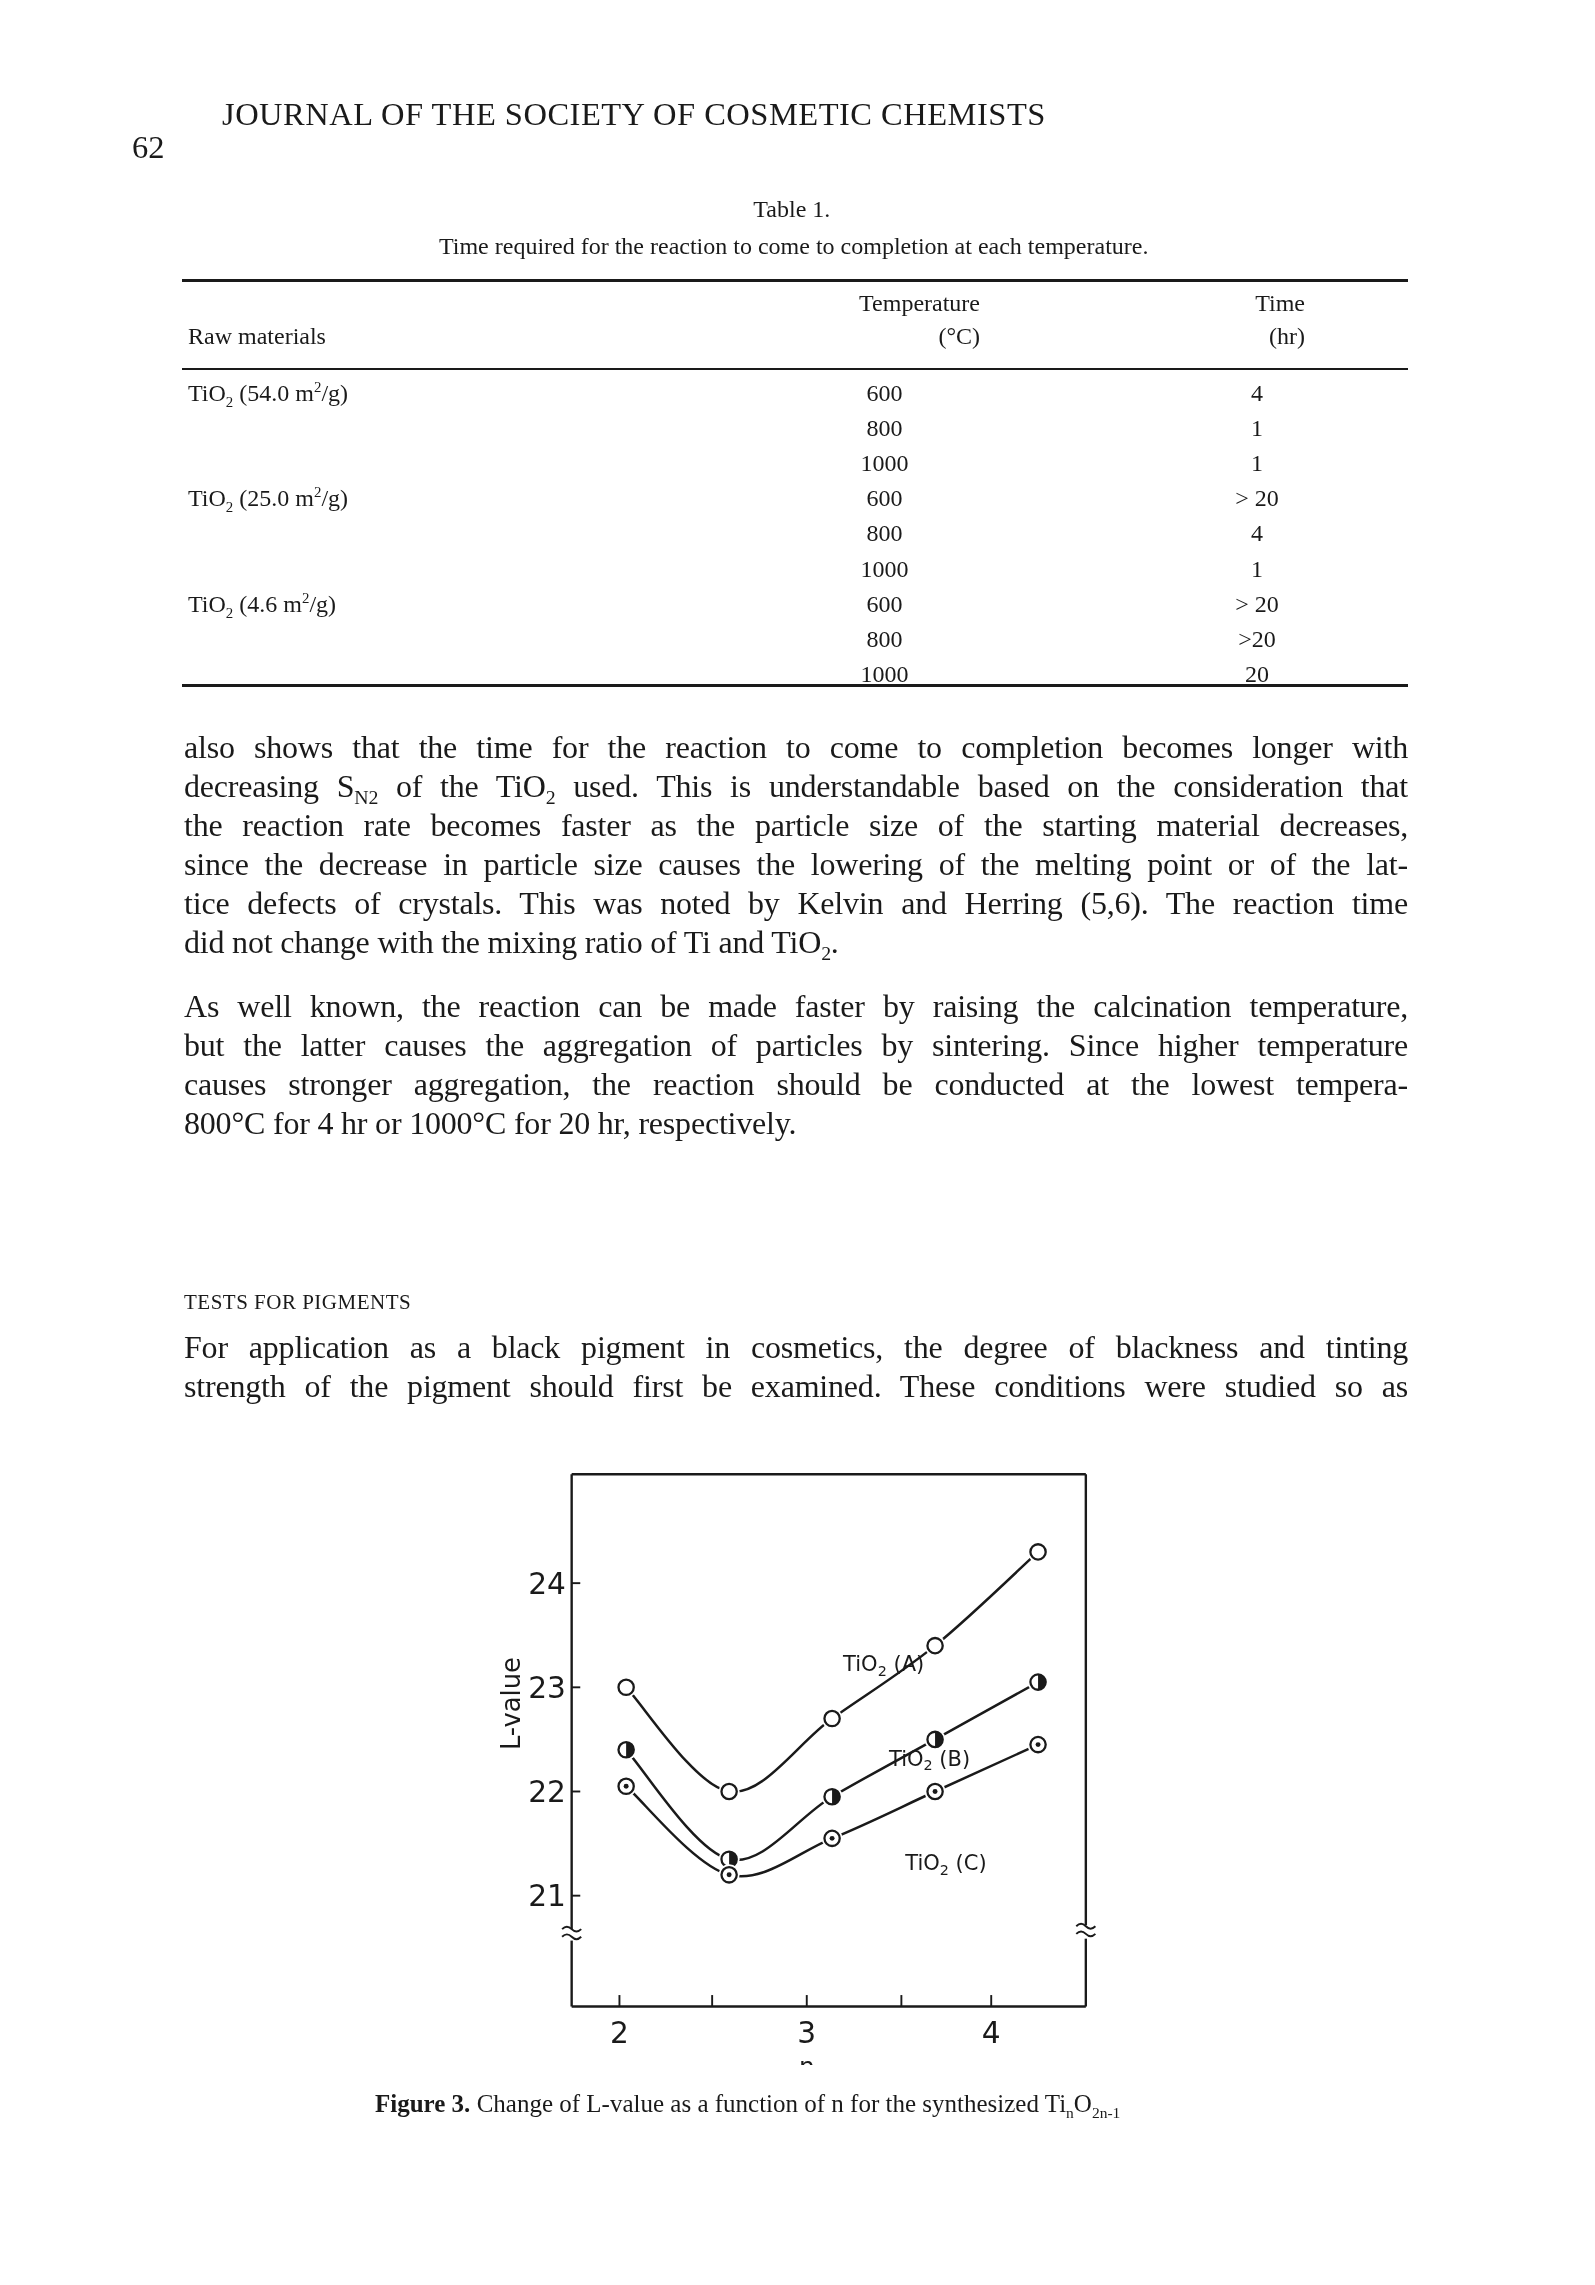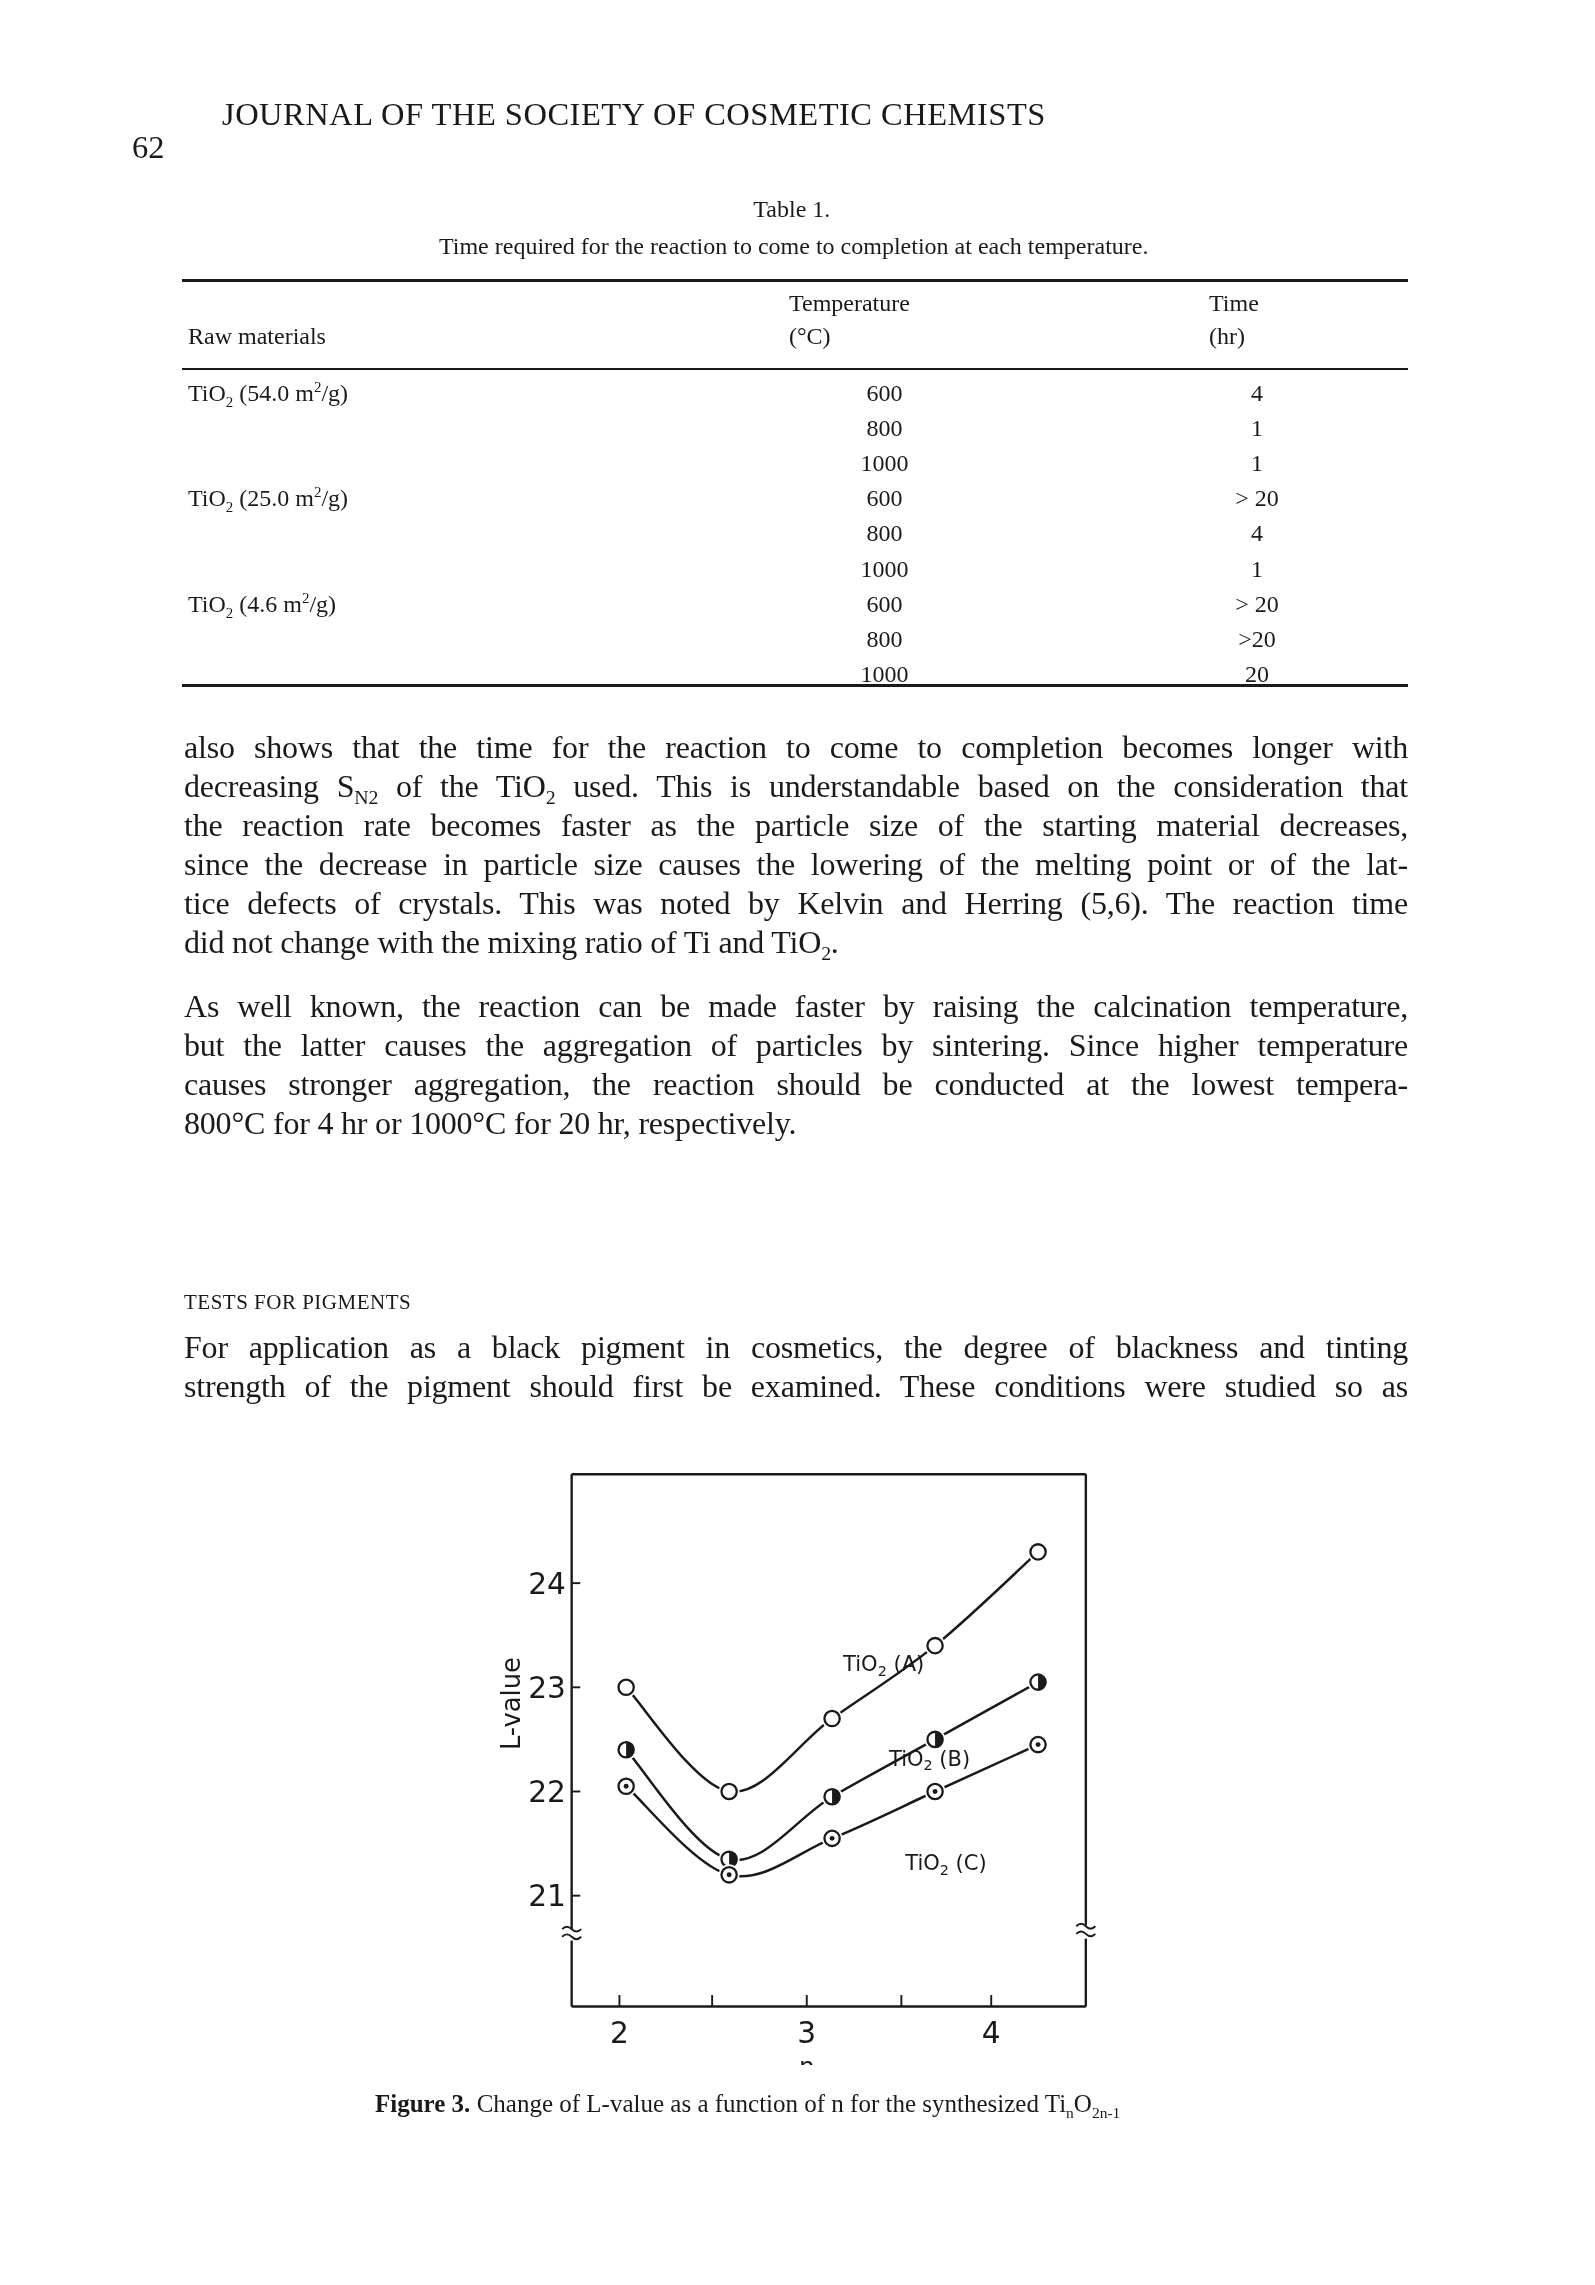--- a/index.html
+++ b/index.html
@@ -13,21 +13,21 @@
   .table-title { top:196px; left:0; width:1595px; text-align:center; font-size:24px; }
   .table-title span { position:relative; left:-5.7px; }
   .table-caption { top:233px; left:0; width:1595px; text-align:center; font-size:24px; }
   .table-caption span { position:relative; left:-3.8px; }
 
   .rule { position:absolute; left:182px; width:1226px; background:#1a1a1a; }
   .rule.top { top:279px; height:2.9px; }
   .rule.mid { top:368px; height:1.9px; }
   .rule.bot { top:684px; height:2.9px; }
 
-  .th { position:absolute; font-size:24px; line-height:32.5px; text-align:left; }
+  .th { position:absolute; font-size:24px; line-height:32.5px; text-align:right; }
   .th.raw { left:188px; top:320px; text-align:left; }
   .th.temp { left:789px; width:191px; top:287px; }
   .th.time { left:1209px; width:96px; top:287px; }
 
   .trow { position:absolute; left:0; width:1595px; height:35px; font-size:24px; line-height:35px;padding-left:17px; }
   .trow .c-raw { position:absolute; left:188px; }
   .trow .c-temp { position:absolute; left:789px; width:191px; text-align:center; }
   .trow .c-time { position:absolute; left:1209px; width:96px; text-align:center; }
   sub, sup { font-size:62%; line-height:0; }
 

